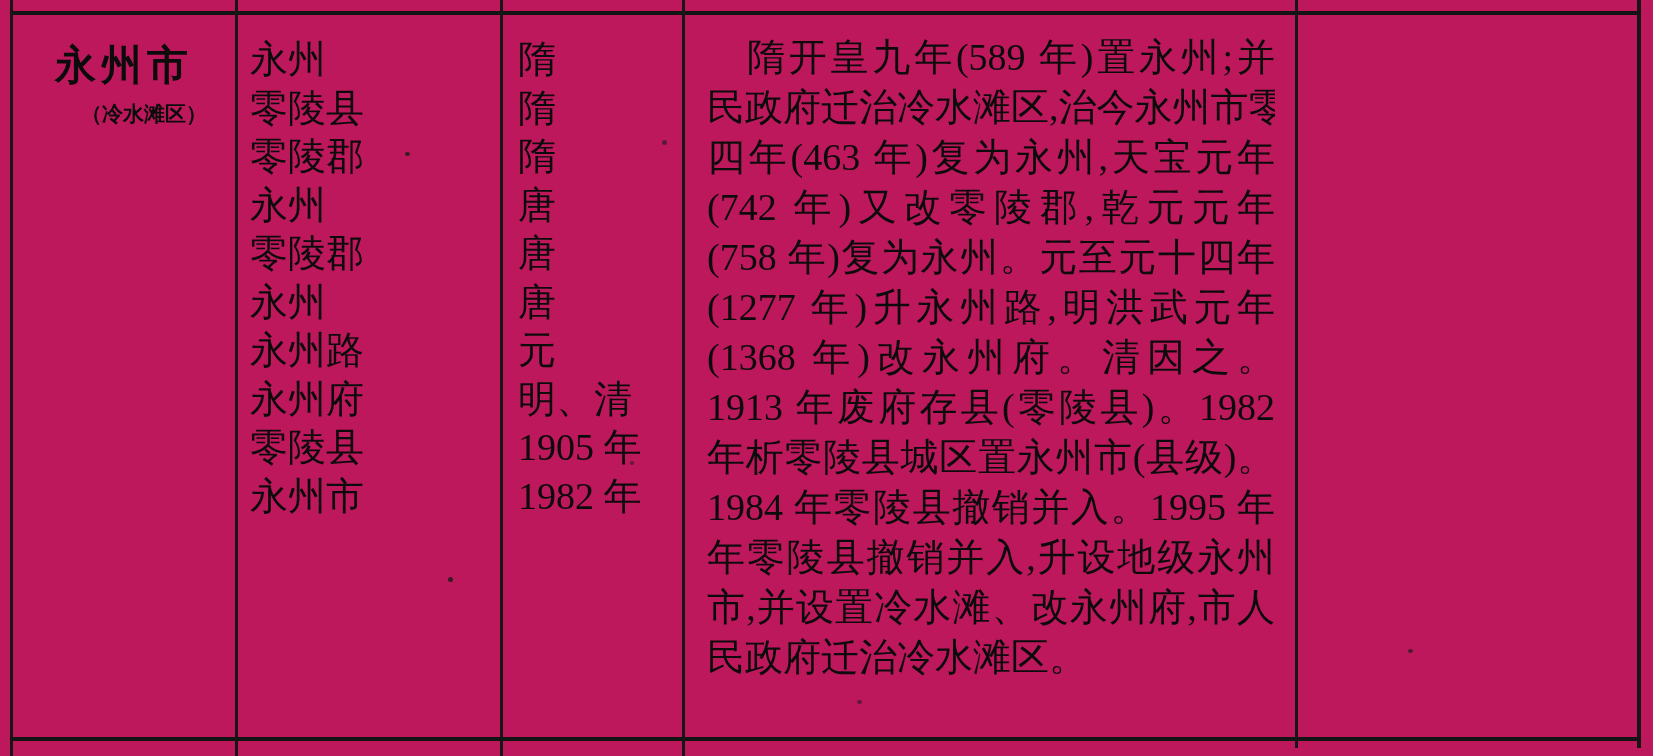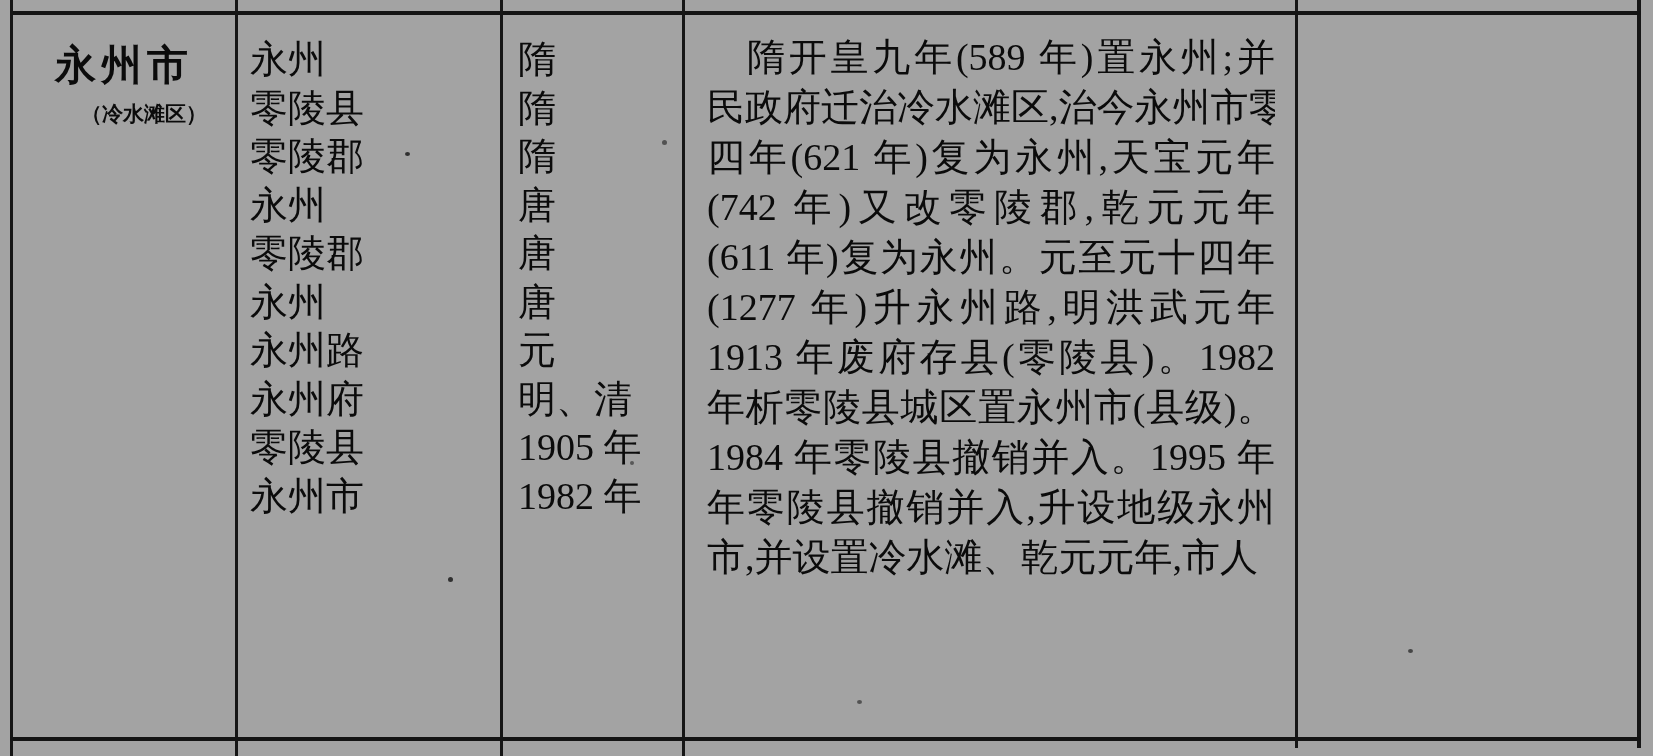--- a/index.html
+++ b/index.html
@@ -6,21 +6,21 @@
   html, body {
     width: 1653px; height: 756px;
     background: #fdfdfb;
     overflow: hidden;
     font-family: "Liberation Serif", "DejaVu Serif", serif;
     color: #0b0b0b;
   }
   .page {
     position: relative;
     width: 1653px; height: 756px;
-    background: #a3a3a3;
+    background: #be185d;
   }
   .table {
     position: absolute;
     left: 10px; top: 0;
     width: 1631px;
   }
   .row { display: flex; width: 100%; }
   .row-partial-top {
     height: 15px;
     border-bottom: 4px solid #141414;
@@ -145,29 +145,31 @@
           <div class="list-line">唐</div>
           <div class="list-line">元</div>
           <div class="list-line">明、清</div>
           <div class="list-line">1905 年</div>
           <div class="list-line">1982 年</div>
         </div>
 
       <div class="cell c4">
           <div class="list-line">隋开皇九年(589 年)置永州;并</div>
           <div class="list-line">民政府迁治冷水滩区,治今永州市零</div>
-          <div class="list-line">四年(621 年)复为永州,天宝元年</div>
+          <div class="list-line">四年(463 年)复为永州,天宝元年</div>
           <div class="list-line">(742 年)又改零陵郡,乾元元年</div>
-          <div class="list-line">(611 年)复为永州。元至元十四年</div>
+          <div class="list-line">(758 年)复为永州。元至元十四年</div>
           <div class="list-line">(1277 年)升永州路,明洪武元年</div>
+          <div class="list-line">(1368 年)改永州府。清因之。</div>
           <div class="list-line">1913 年废府存县(零陵县)。1982</div>
           <div class="list-line">年析零陵县城区置永州市(县级)。</div>
           <div class="list-line">1984 年零陵县撤销并入。1995 年</div>
           <div class="list-line">年零陵县撤销并入,升设地级永州</div>
-          <div class="list-line">市,并设置冷水滩、乾元元年,市人</div>
+          <div class="list-line">市,并设置冷水滩、改永州府,市人</div>
+          <div class="list-line">民政府迁治冷水滩区。</div>
         </div>
 
       <div class="cell c5 last"></div>
 
     </div>
 
     <div class="row row-partial-bottom">
       <div class="cell c1"></div>
       <div class="cell c2"></div>
       <div class="cell c3"></div>

